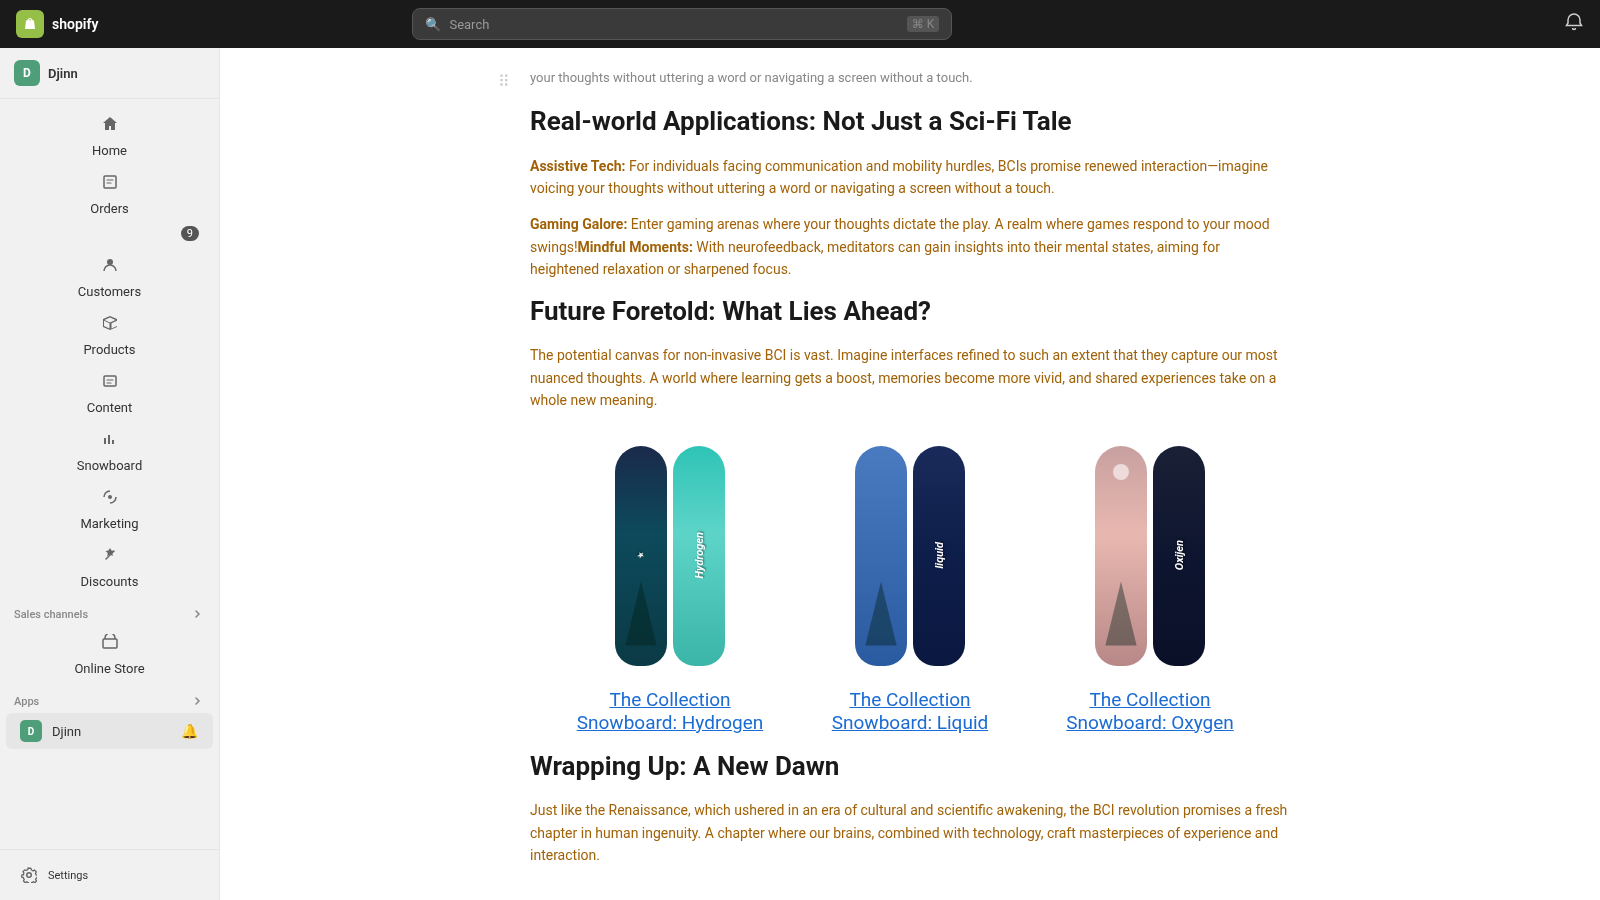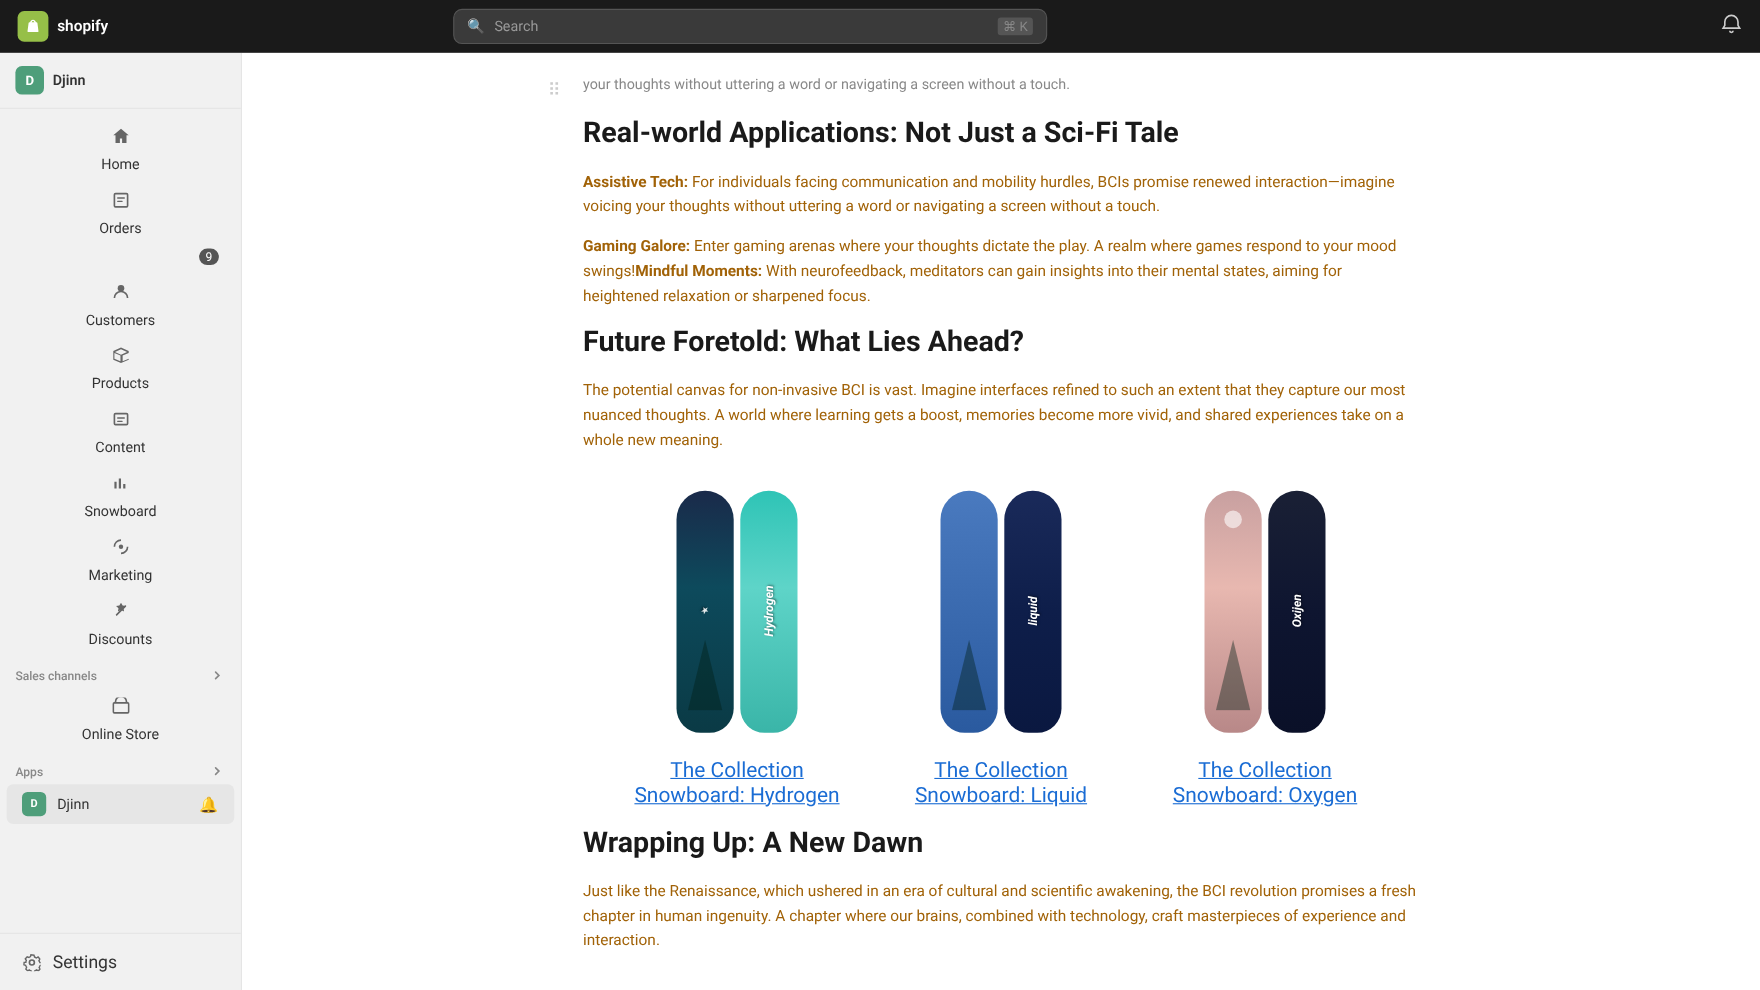--- a/index.html
+++ b/index.html
@@ -311,21 +311,21 @@
       background: rgba(0, 30, 20, 0.4);
       clip-path: polygon(20% 100%, 50% 20%, 80% 100%);
       z-index: 1;
     }
 
     .settings-item {
       display: flex;
       align-items: center;
       gap: 10px;
       padding: 7px 14px;
-      font-size: 16px;
+      font-size: 11px;
       color: #333;
       cursor: pointer;
       border-radius: 6px;
       margin: 1px 6px;
     }
   </style>
 </head>
 <body>
 
 <div class="topbar">

